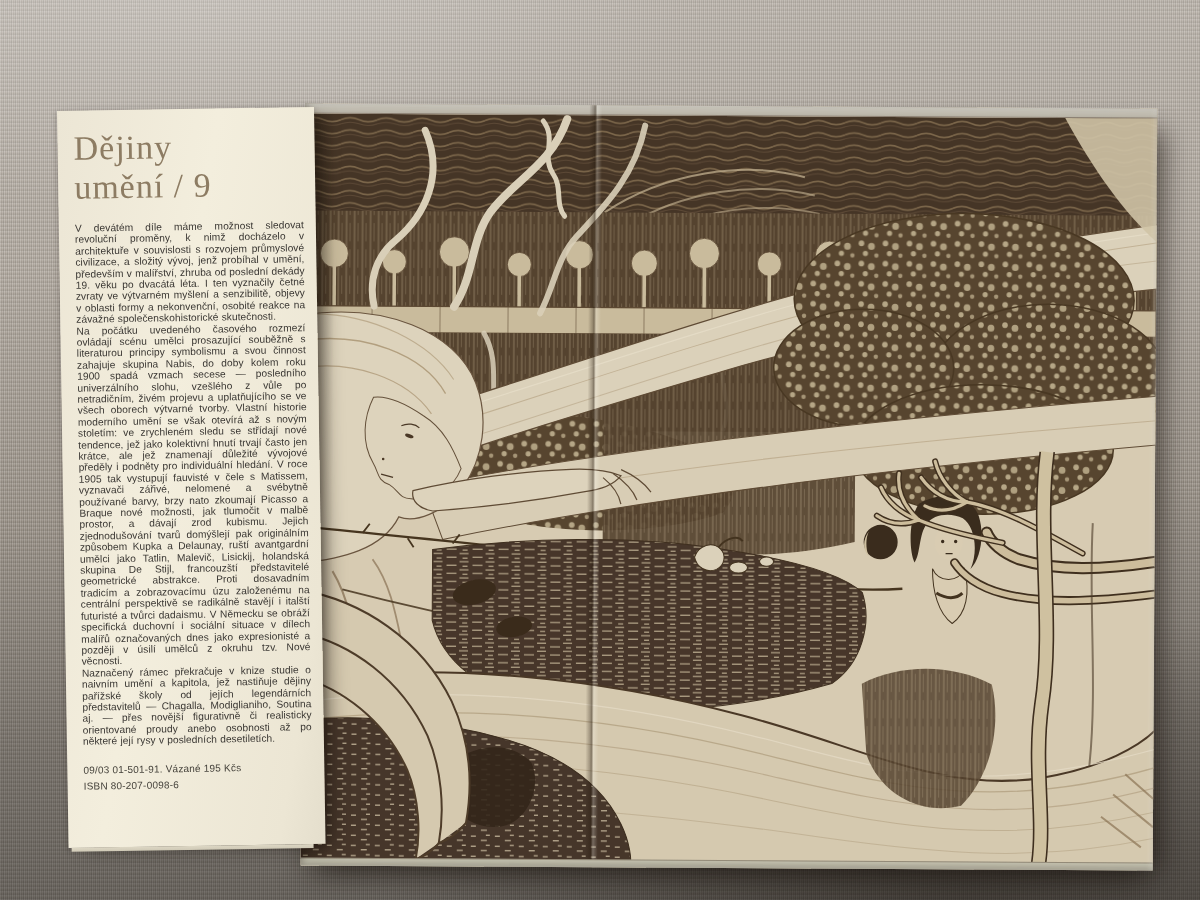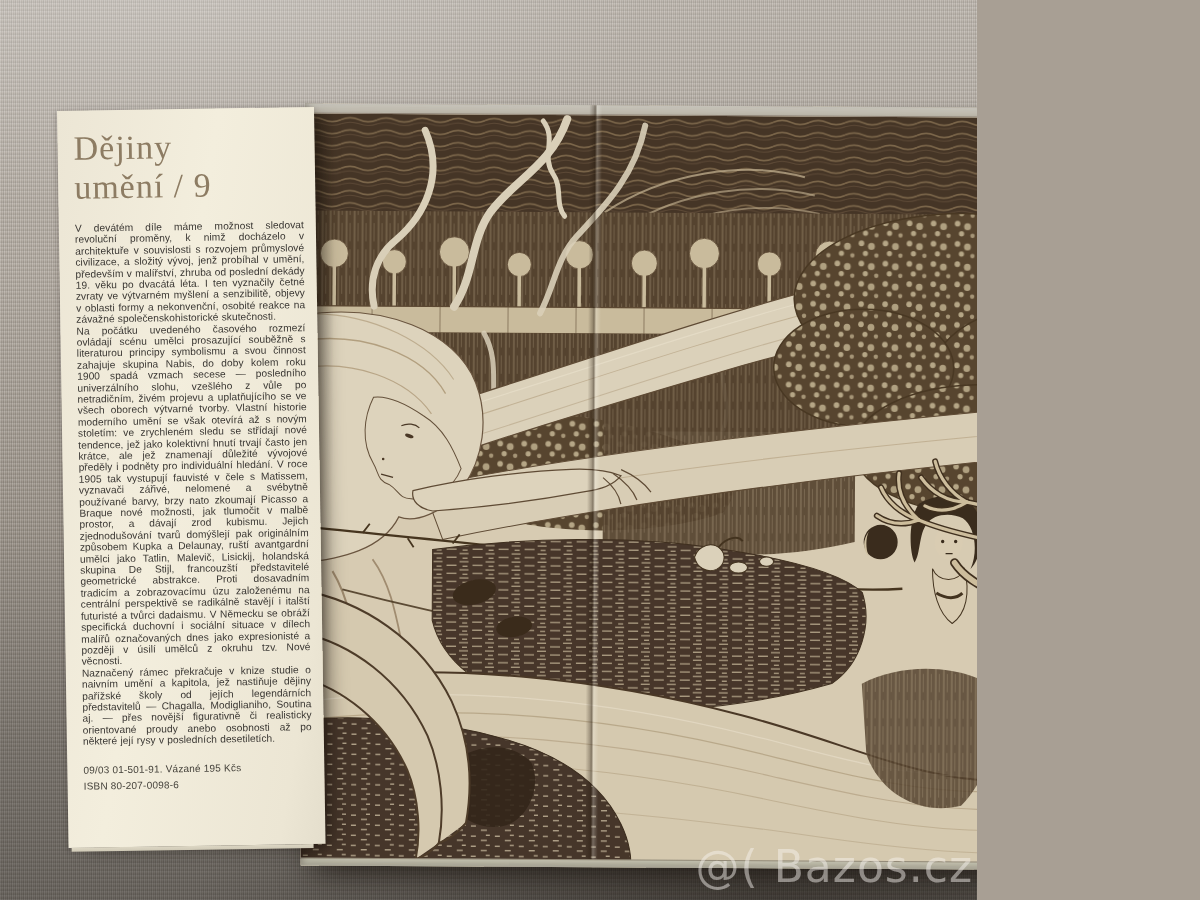--- a/index.html
+++ b/index.html
@@ -1,17 +1,17 @@
 <!DOCTYPE html>
 <html><head>
 <meta charset="utf-8">
 <style>
   html,body{margin:0;padding:0;}
   body{width:1200px;height:900px;overflow:hidden;background:#a89f94;font-family:"Liberation Sans","DejaVu Sans",sans-serif;}
-  .scene{position:relative;width:977px;height:900px;overflow:hidden;}
+  .scene{position:relative;width:1200px;height:900px;overflow:hidden;}
 
   
   .fabric{position:absolute;inset:0;background-color:#a89f94;
     background-image:
       radial-gradient(ellipse 950px 520px at 80% 102%, rgba(22,17,12,0.45), rgba(22,17,12,0) 62%),
       radial-gradient(ellipse 800px 420px at 18% -4%, rgba(255,255,255,0.20), rgba(255,255,255,0) 60%),
       linear-gradient(178deg, rgba(255,255,255,0.22) 0%, rgba(255,255,255,0.10) 28%, rgba(0,0,0,0.07) 55%, rgba(0,0,0,0.28) 80%, rgba(0,0,0,0.40) 100%),
       repeating-linear-gradient(90deg, rgba(255,255,255,0.13) 0 1px, rgba(0,0,0,0.05) 1px 2px, rgba(255,255,255,0.06) 2px 3px, rgba(0,0,0,0.09) 3px 4px),
       repeating-linear-gradient(0deg, rgba(255,255,255,0.11) 0 1px, rgba(0,0,0,0.06) 1px 2px, rgba(0,0,0,0.03) 2px 3px, rgba(255,255,255,0.05) 3px 4px);}
 
@@ -307,14 +307,13 @@
       <p class="flap-par">V devátém díle máme možnost sledovat revoluční proměny, k nimž docházelo v architektuře v souvislosti s rozvojem průmyslové civilizace, a složitý vývoj, jenž probíhal v umění, především v malířství, zhruba od poslední dekády 19. věku po dvacátá léta. I ten vyznačily četné zvraty ve výtvarném myšlení a senzibilitě, objevy v oblasti formy a nekonvenční, osobité reakce na závažné společenskohistorické skutečnosti.</p>
       <p class="flap-par">Na počátku uvedeného časového rozmezí ovládají scénu umělci prosazující souběžně s literaturou principy symbolismu a svou činnost zahajuje skupina Nabis, do doby kolem roku 1900 spadá vzmach secese — posledního univerzálního slohu, vzešlého z vůle po netradičním, živém projevu a uplatňujícího se ve všech oborech výtvarné tvorby. Vlastní historie moderního umění se však otevírá až s novým stoletím: ve zrychleném sledu se střídají nové tendence, jež jako kolektivní hnutí trvají často jen krátce, ale jež znamenají důležité vývojové předěly i podněty pro individuální hledání. V roce 1905 tak vystupují fauvisté v čele s Matissem, vyznavači zářivé, nelomené a svébytně používané barvy, brzy nato zkoumají Picasso a Braque nové možnosti, jak tlumočit v malbě prostor, a dávají zrod kubismu. Jejich zjednodušování tvarů domýšlejí pak originálním způsobem Kupka a Delaunay, ruští avantgardní umělci jako Tatlin, Malevič, Lisickij, holandská skupina De Stijl, francouzští představitelé geometrické abstrakce. Proti dosavadním tradicím a zobrazovacímu úzu založenému na centrální perspektivě se radikálně stavějí i italští futuristé a tvůrci dadaismu. V Německu se obráží specifická duchovní i sociální situace v dílech malířů označovaných dnes jako expresionisté a později v úsilí umělců z okruhu tzv. Nové věcnosti.</p>
       <p class="flap-par">Naznačený rámec překračuje v knize studie o naivním umění a kapitola, jež nastiňuje dějiny pařížské školy od jejích legendárních představitelů — Chagalla, Modiglianiho, Soutina aj. — přes novější figurativně či realisticky orientované proudy anebo osobnosti až po některé její rysy v posledních desetiletích.</p>
       <div class="imprint">
         <div>09/03  01-501-91. Vázané 195 Kčs</div>
         <div>ISBN 80-207-0098-6</div>
       </div>
     </div>
   </div>
 
-  <div class="watermark">@( Bazos.cz</div>
 </div>
 
 </body></html>

